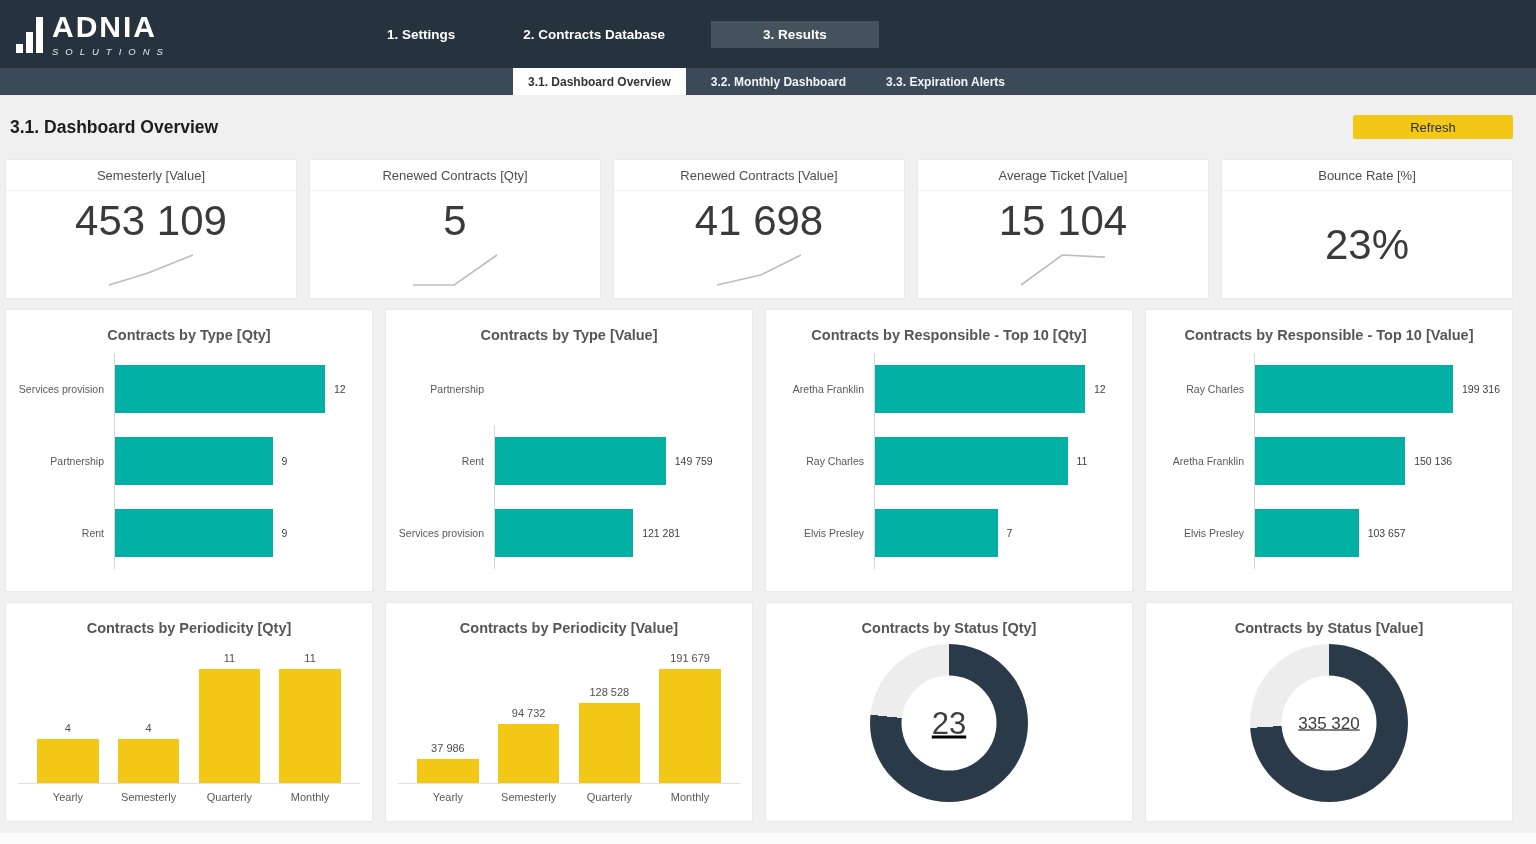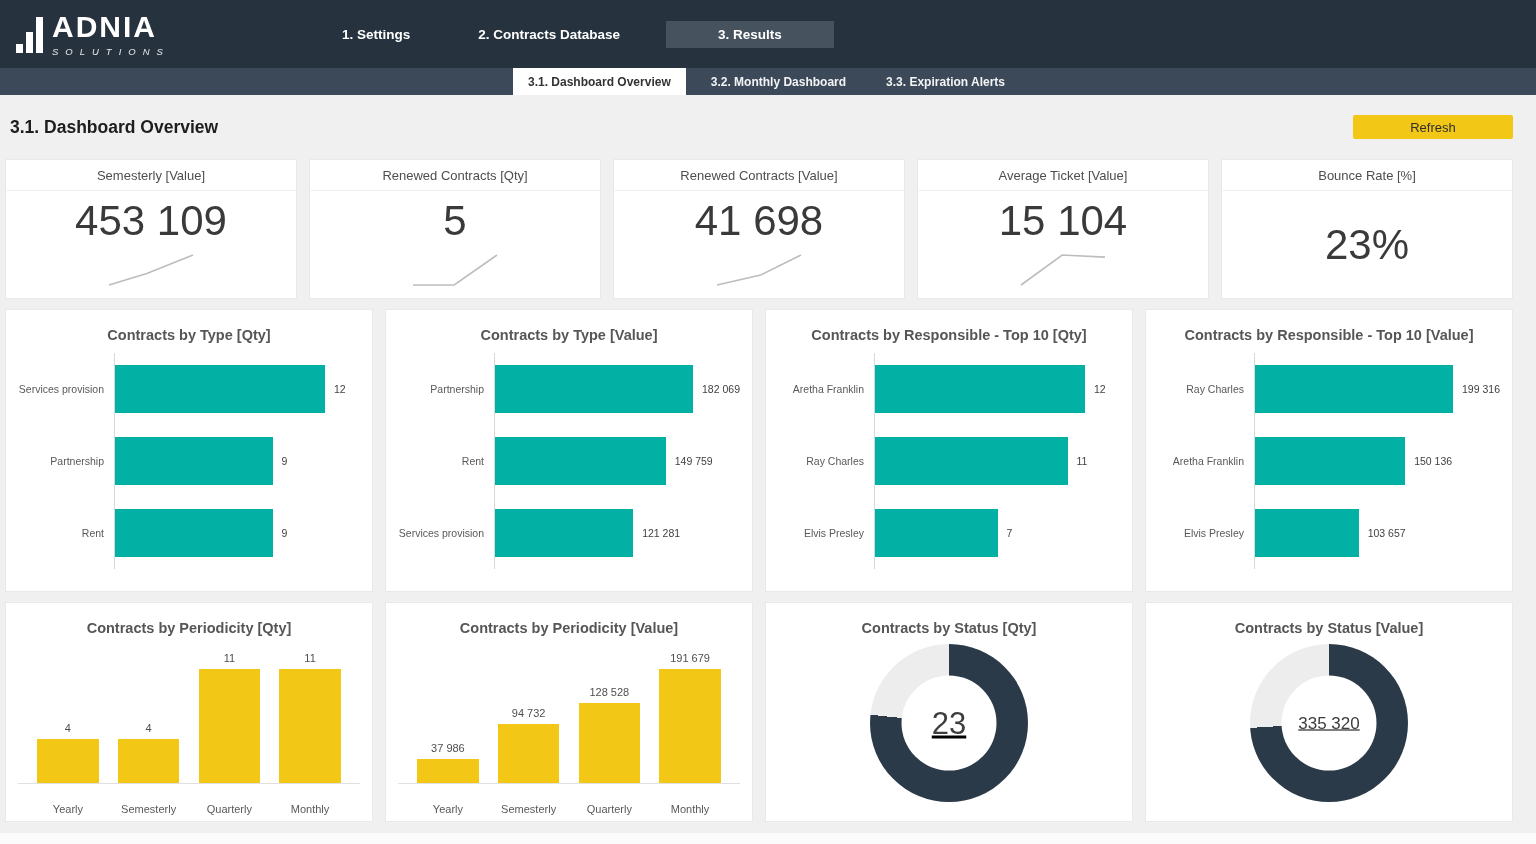--- a/index.html
+++ b/index.html
@@ -1,20 +1,20 @@
 <!DOCTYPE html>
 <html><head>
 <meta charset="utf-8">
 <style>
   * { box-sizing: border-box; margin: 0; padding: 0; }
   html,body { width: 1536px; height: 844px; overflow: hidden; }
   body { background:#f0f0f0; font-family:"Liberation Sans", sans-serif; position:relative; }
 
   
-  .topnav { height:68px; background:#27323f; display:flex; align-items:center; }
+  .topnav { height:68px; background:#27323f; display:flex; align-items:center;gap:45px; }
   .logo { display:flex; align-items:center; margin-left:16px; gap:9px; }
   .logo-bars { display:flex; align-items:flex-end; gap:3px; height:38px; }
   .logo-bars i { display:block; width:7px; background:#fff; }
   .lb1{height:9px} .lb2{height:21px} .lb3{height:36px}
   .brand-text { display:flex; flex-direction:column; }
   .brand-name { color:#fff; font-size:30px; font-weight:800; letter-spacing:2px; line-height:1; }
   .brand-sub  { color:#e6e9ec; font-size:9.5px; letter-spacing:7px; margin-top:4px;font-style:italic; }
   .top-tabs { display:flex; align-items:center; margin-left:150px; gap:24px; }
   .top-tab { color:#fff; font-size:13.5px; font-weight:600; padding:6px 22px; cursor:pointer; white-space:nowrap; }
   .top-tab.active { background:#46525e; padding:6px 52px; }
@@ -51,21 +51,21 @@
   .hbar-cat { width:96px; text-align:right; padding-right:10px; font-size:10.5px; color:#595959; line-height:1.15; }
   .hbar-track { flex:1; align-self:stretch; border-left:1px solid #d8d8d8; display:flex; align-items:center; }
   .hbar-bar { height:48px; }
   .hbar-val { margin-left:9px; font-size:10.5px; color:#3f3f3f; white-space:nowrap; }
 
   
   .vbar-plot { height:132px; margin-top:16px; display:flex; align-items:flex-end; justify-content:space-evenly; border-bottom:1px solid #e0e0e0; }
   .vbar-col { width:18%; height:100%; display:flex; flex-direction:column; align-items:center; justify-content:flex-end; }
   .vbar-val { font-size:11px; color:#4f4f4f; margin-bottom:5px; white-space:nowrap; }
   .vbar-bar { width:100%; }
-  .vbar-cats { display:flex; justify-content:space-evenly; margin-top:19px; }
+  .vbar-cats { display:flex; justify-content:space-evenly; margin-top:7px; }
   .vbar-cat { width:18%; text-align:center; font-size:11px; color:#595959; }
 
   
   .donut-wrap { display:flex; justify-content:center; margin-top:4px; }
   .donut { width:158px; height:158px; border-radius:50%; position:relative; }
   .donut-hole { position:absolute; left:50%; top:50%; transform:translate(-50%,-50%); width:95px; height:95px; border-radius:50%; background:#fff; display:flex; align-items:center; justify-content:center;text-decoration:underline; }
   .donut-center { color:#3d3d3d; }
 
   .footer-strip { position:absolute; left:0; bottom:0; width:100%; height:11px; background:#fbfbfb; }
 </style>
@@ -175,24 +175,20 @@
               <span class="hbar-val">9</span>
             </div>
           </div>
         </div>
     </div>
     <div class="chart-card">
       <h3 class="chart-title">Contracts by Type [Value]</h3>
       <div class="hbar-rows">
           <div class="hbar-row">
             <span class="hbar-cat">Partnership</span>
-            <div class="hbar-track">
-              <div class="hbar-bar" style="width: 84.7%; background: rgb(3, 177, 164);"></div>
-              <span class="hbar-val">182 069</span>
-            </div>
           </div>
           <div class="hbar-row">
             <span class="hbar-cat">Rent</span>
             <div class="hbar-track">
               <div class="hbar-bar" style="width: 69.7%; background: rgb(3, 177, 164);"></div>
               <span class="hbar-val">149 759</span>
             </div>
           </div>
           <div class="hbar-row">
             <span class="hbar-cat">Services provision</span>

